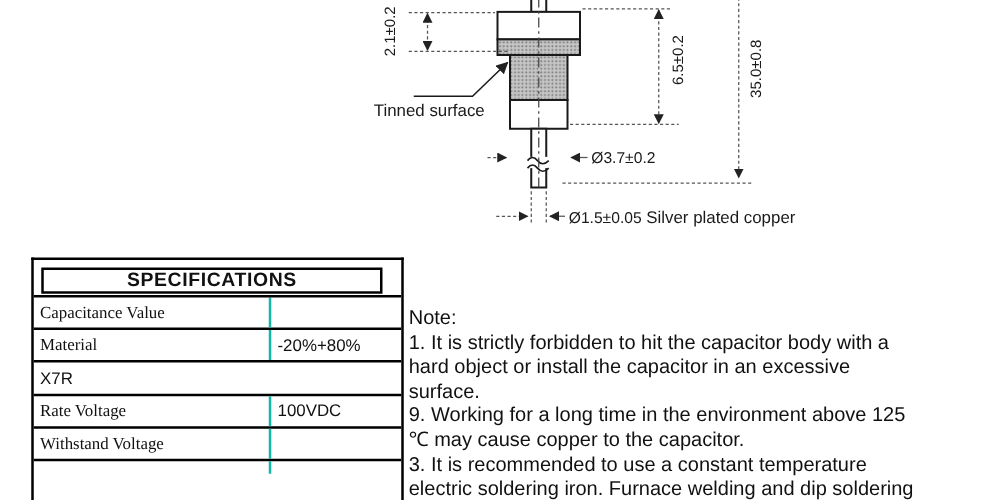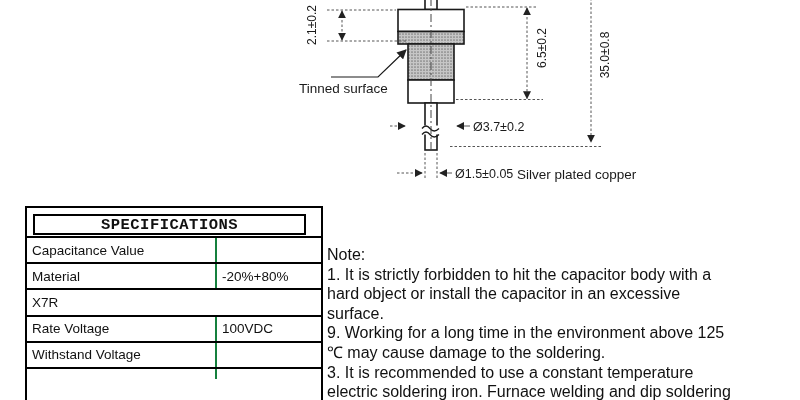--- a/index.html
+++ b/index.html
@@ -19,30 +19,30 @@
     box-sizing:border-box;border:2px solid #000;border-bottom:none;
     background:#fff;
   }
   .spec-header{
     position:relative;height:28px;border-bottom:2px solid #000;
   }
   .spec-header-box{
     position:absolute;left:6px;top:6px;width:269px;height:17px;
     border:2px solid #000;
     display:flex;align-items:center;justify-content:center;
-    font-weight:bold;font-size:15.5px;letter-spacing:0.5px;font-family:Liberation Mono, monospace;
+    font-weight:bold;font-size:15.5px;letter-spacing:0.5px;
   }
   .spec-row{
     display:flex;height:24.2px;border-bottom:2px solid #000;
     font-size:13.5px;
   }
   .spec-row.partial{height:10px;border-bottom:none;}
   .spec-label{
-    width:183px;border-right:2px solid #15803d;padding-left:5px;
-    display:flex;align-items:center;
+    width:183px;border-right:2px solid #14b8a6;padding-left:5px;
+    display:flex;align-items:center;font-family:Liberation Serif, serif;
   }
   .spec-value{
     flex:1;padding-left:5px;display:flex;align-items:center;
   }
 
   
   .notes{
     position:absolute;left:327px;top:245px;width:470px;
     font-size:16px;line-height:19.6px;color:#111;
   }
@@ -147,16 +147,16 @@
     <div class="spec-value"></div>
   </div>
 </div>
 
 <div class="notes">
   <div class="note-line">Note:</div>
   <div class="note-line">1. It is strictly forbidden to hit the capacitor body with a</div>
   <div class="note-line">hard object or install the capacitor in an excessive</div>
   <div class="note-line">surface.</div>
   <div class="note-line">9. Working for a long time in the environment above 125</div>
-  <div class="note-line">℃ may cause damage to the soldering.</div>
+  <div class="note-line">℃ may cause copper to the capacitor.</div>
   <div class="note-line">3. It is recommended to use a constant temperature</div>
   <div class="note-line">electric soldering iron. Furnace welding and dip soldering</div>
 </div>
 
 </body></html>

